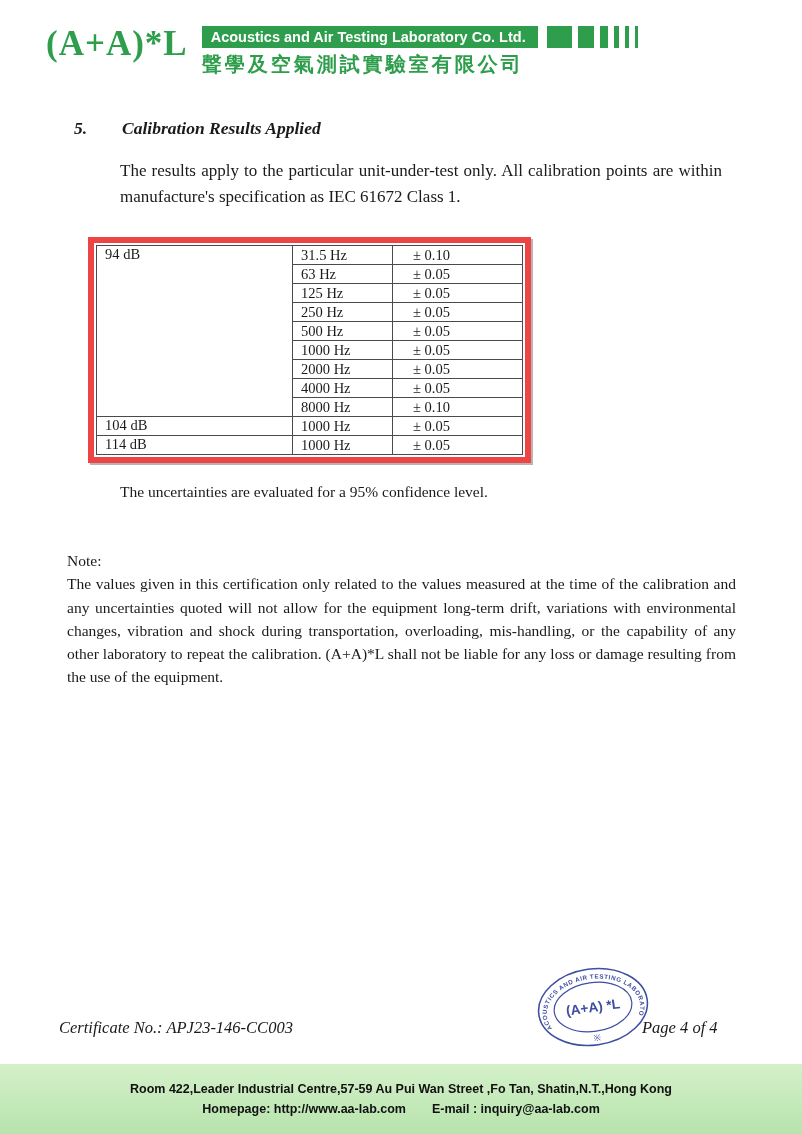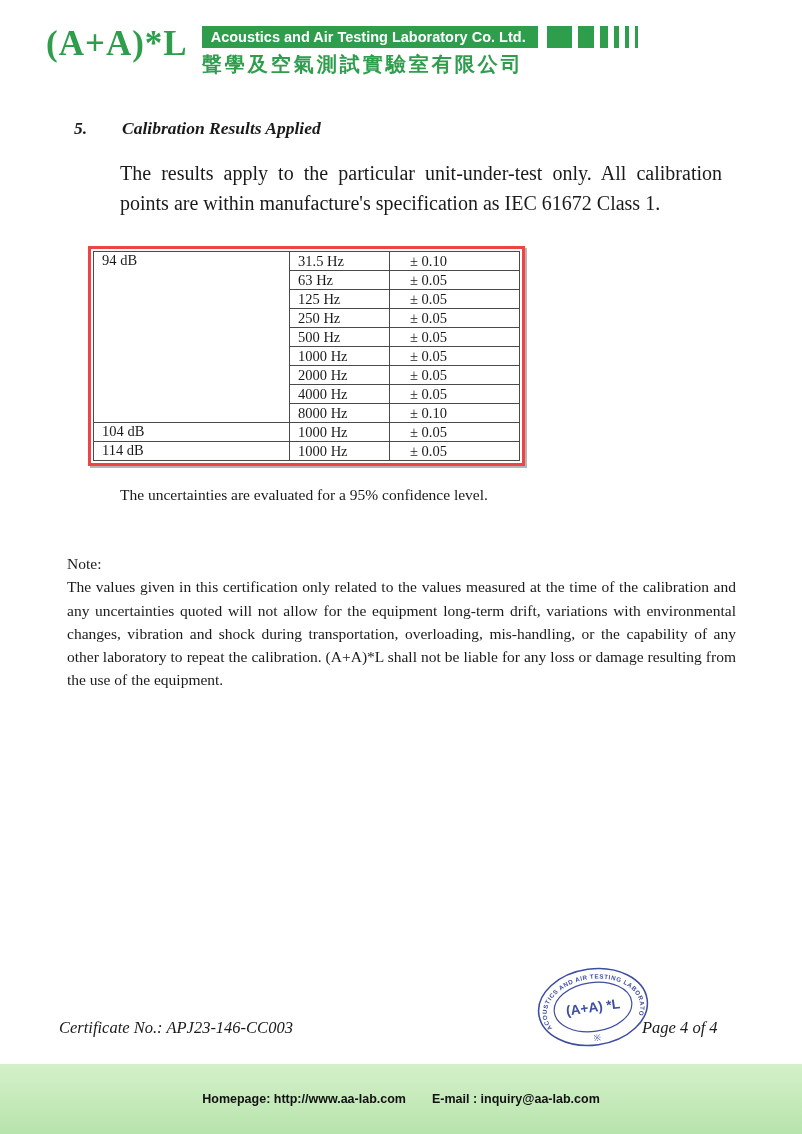--- a/index.html
+++ b/index.html
@@ -23,25 +23,25 @@
   .bar:nth-child(4){ width:5px; }
   .bar:nth-child(5){ width:4px; }
   .bar:nth-child(6){ width:3px; }
   .company-zh { color:#2e9e4c; font-family:"DejaVu Sans", sans-serif; font-weight:bold;
                 font-size:20px; letter-spacing:3px; margin-top:3px; white-space:nowrap; }
 
   
   .section-heading { display:flex; margin:40px 80px 0 74px;
                      font-weight:bold; font-style:italic; font-size:17.5px; }
   .sec-num { width:48px; }
-  .intro { margin:19px 80px 0 120px; text-align:justify; font-size:20px; line-height:1.5; }
+  .intro { margin:19px 80px 0 120px; text-align:justify; font-size:17px; line-height:1.5; }
   .caption { margin:24px 0 0 120px; font-size:15.5px; }
 
   
-  .table-wrap { display:inline-block; margin:28px 8px 0 88px; border:3px solid #ef4444;
+  .table-wrap { display:inline-block; margin:28px 8px 0 88px; border:6px solid #ef4444;
                 padding:2px; box-shadow:2px 2px 0 rgba(120,120,120,.55); background:#fff; }
   table { border-collapse:collapse; }
   td { border:1px solid #4a4a4a; font-size:14.5px; height:19px; padding:0 8px; white-space:nowrap; }
   .col-level { width:196px; vertical-align:top; }
   .col-freq  { width:100px; }
   .col-unc   { width:130px; padding-left:20px; }
 
   .confidence { margin:16px 80px 0 120px; font-size:15.5px; }
 
   
@@ -180,19 +180,22 @@
       </text>
       <text x="60" y="47" text-anchor="middle" class="stamp-center">(A+A) *L</text>
       <text x="60" y="77" text-anchor="middle" class="stamp-mark">※</text>
     </svg>
   </div>
 
   <div class="page-no">Page 4 of 4</div>
 
   
   <div class="footer">
+    <div class="footer-row">
+      <span class="footer-line">Room 422,Leader Industrial Centre,57-59 Au Pui Wan Street ,Fo Tan, Shatin,N.T.,Hong Kong</span>
+    </div>
     <div class="footer-row web-mail">
       <span class="footer-line">Homepage: http://www.aa-lab.com</span>
       <span class="footer-line">E-mail : inquiry@aa-lab.com</span>
     </div>
   </div>
 
 </div>
 
 </body></html>

